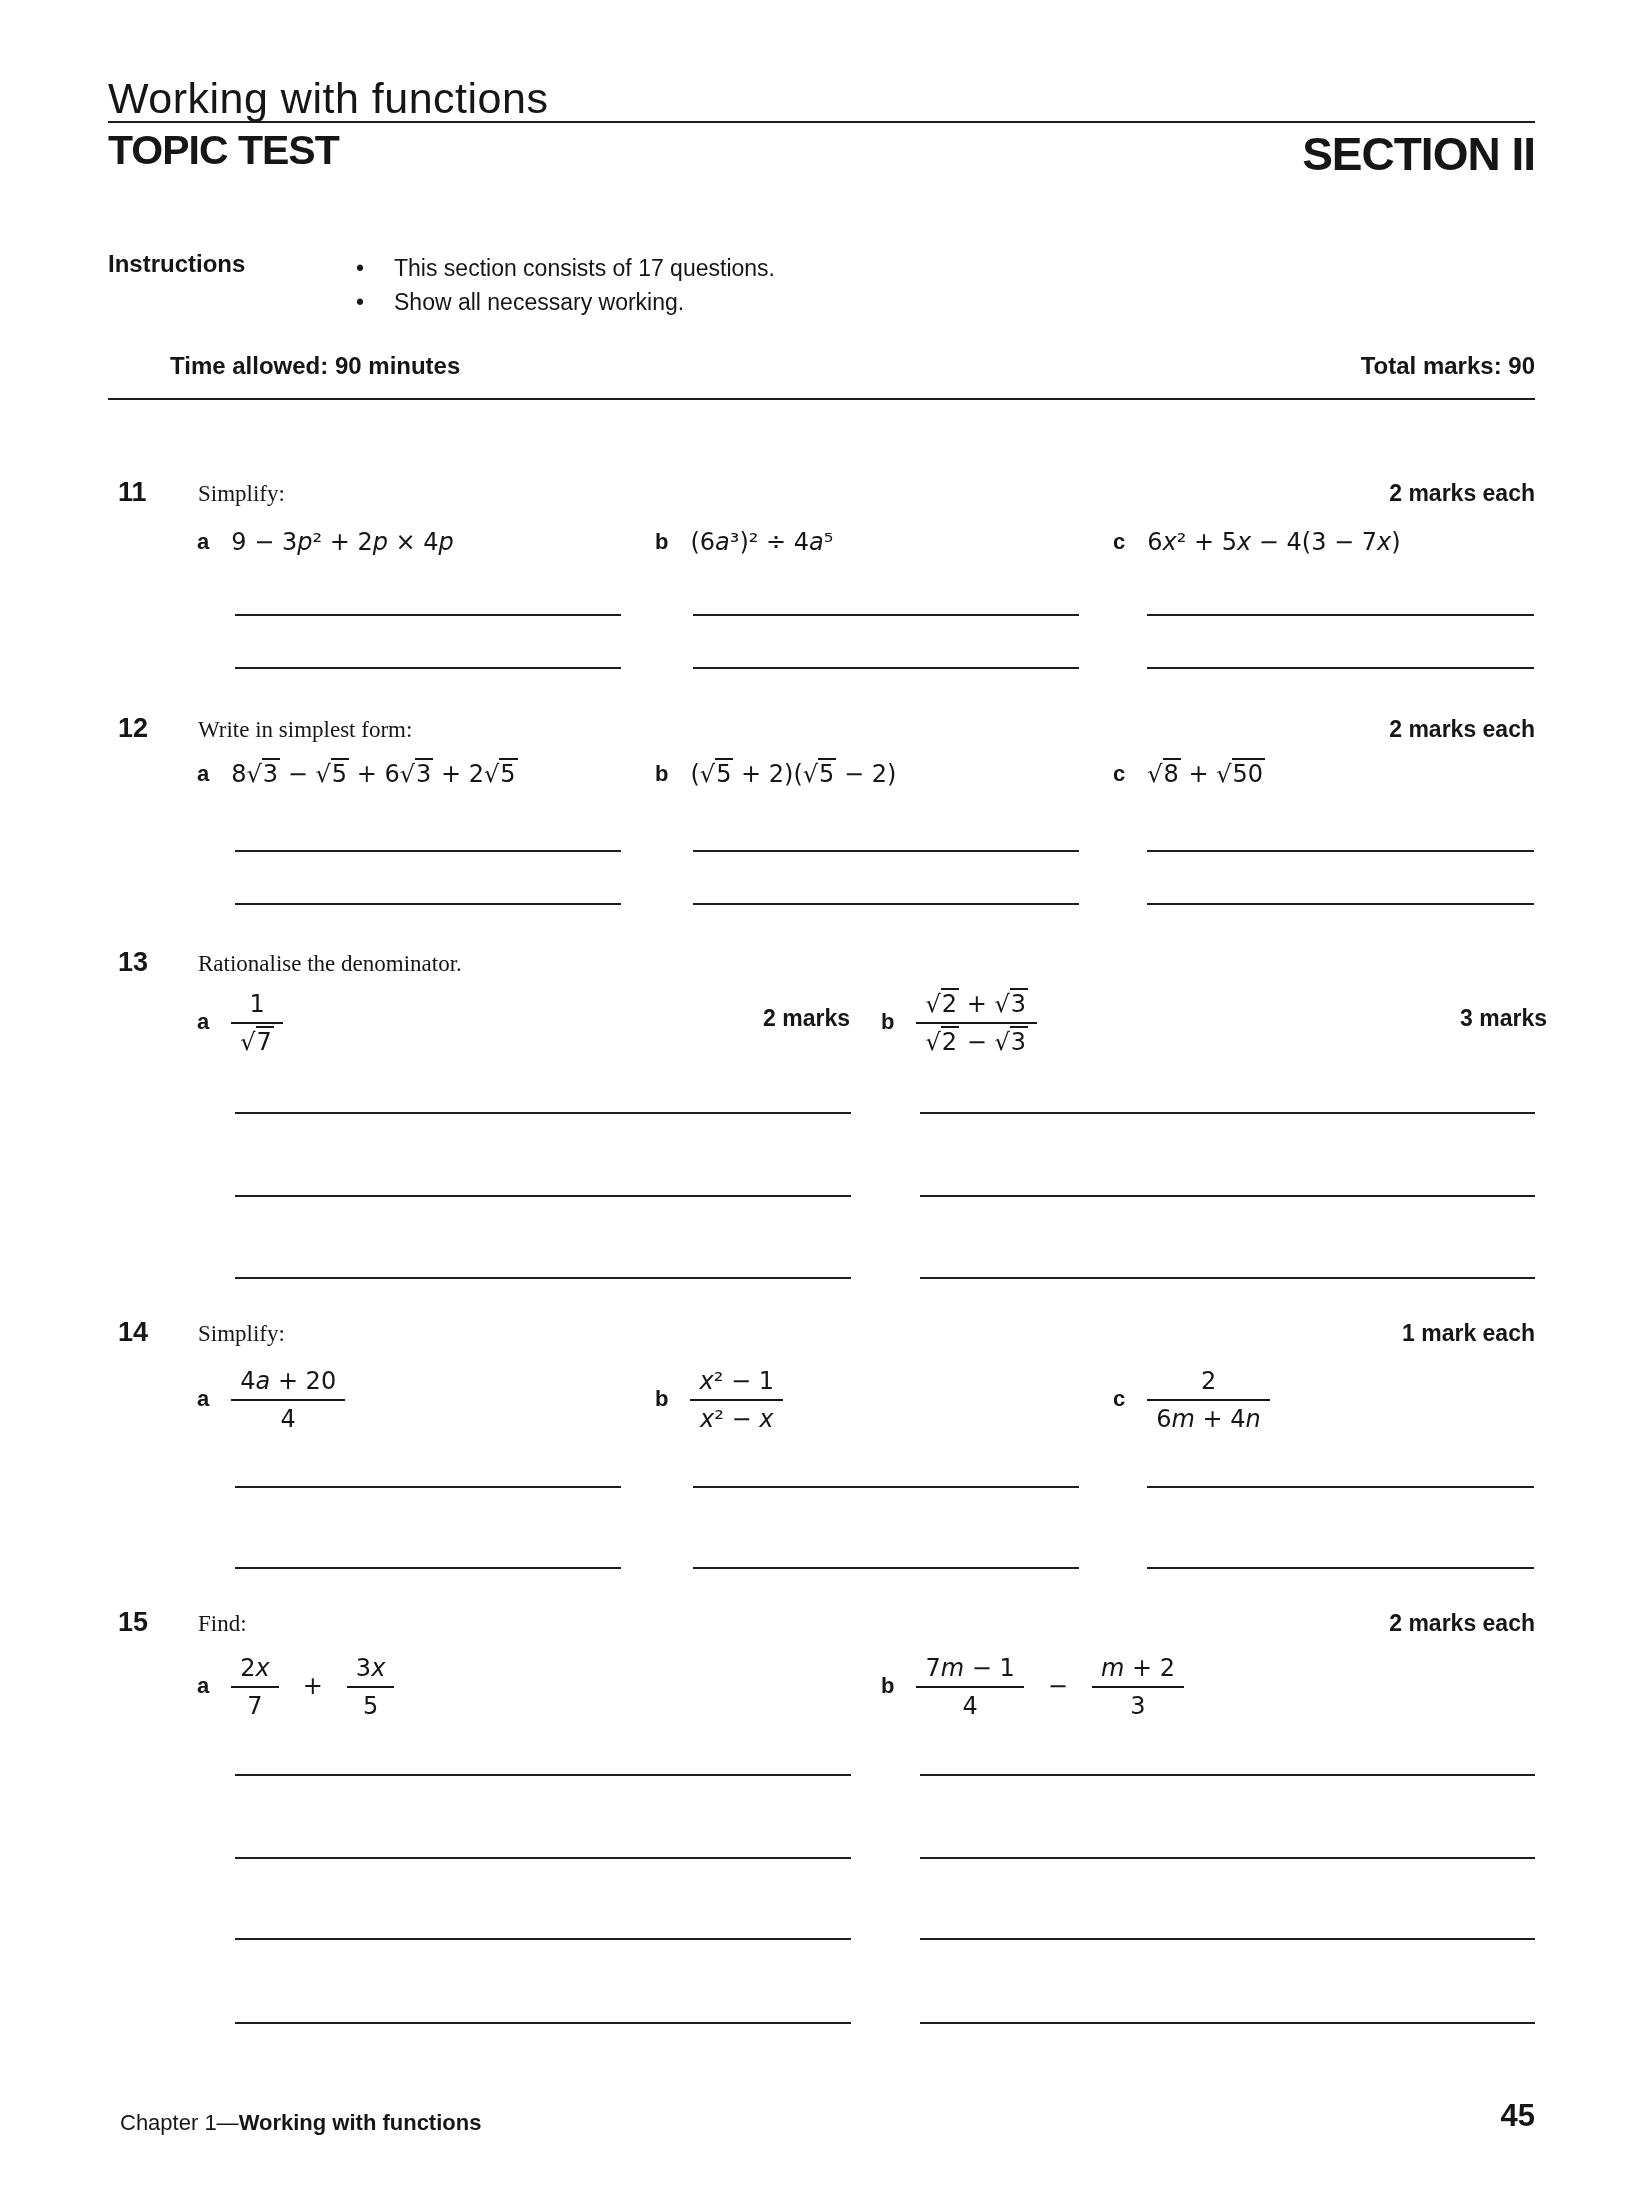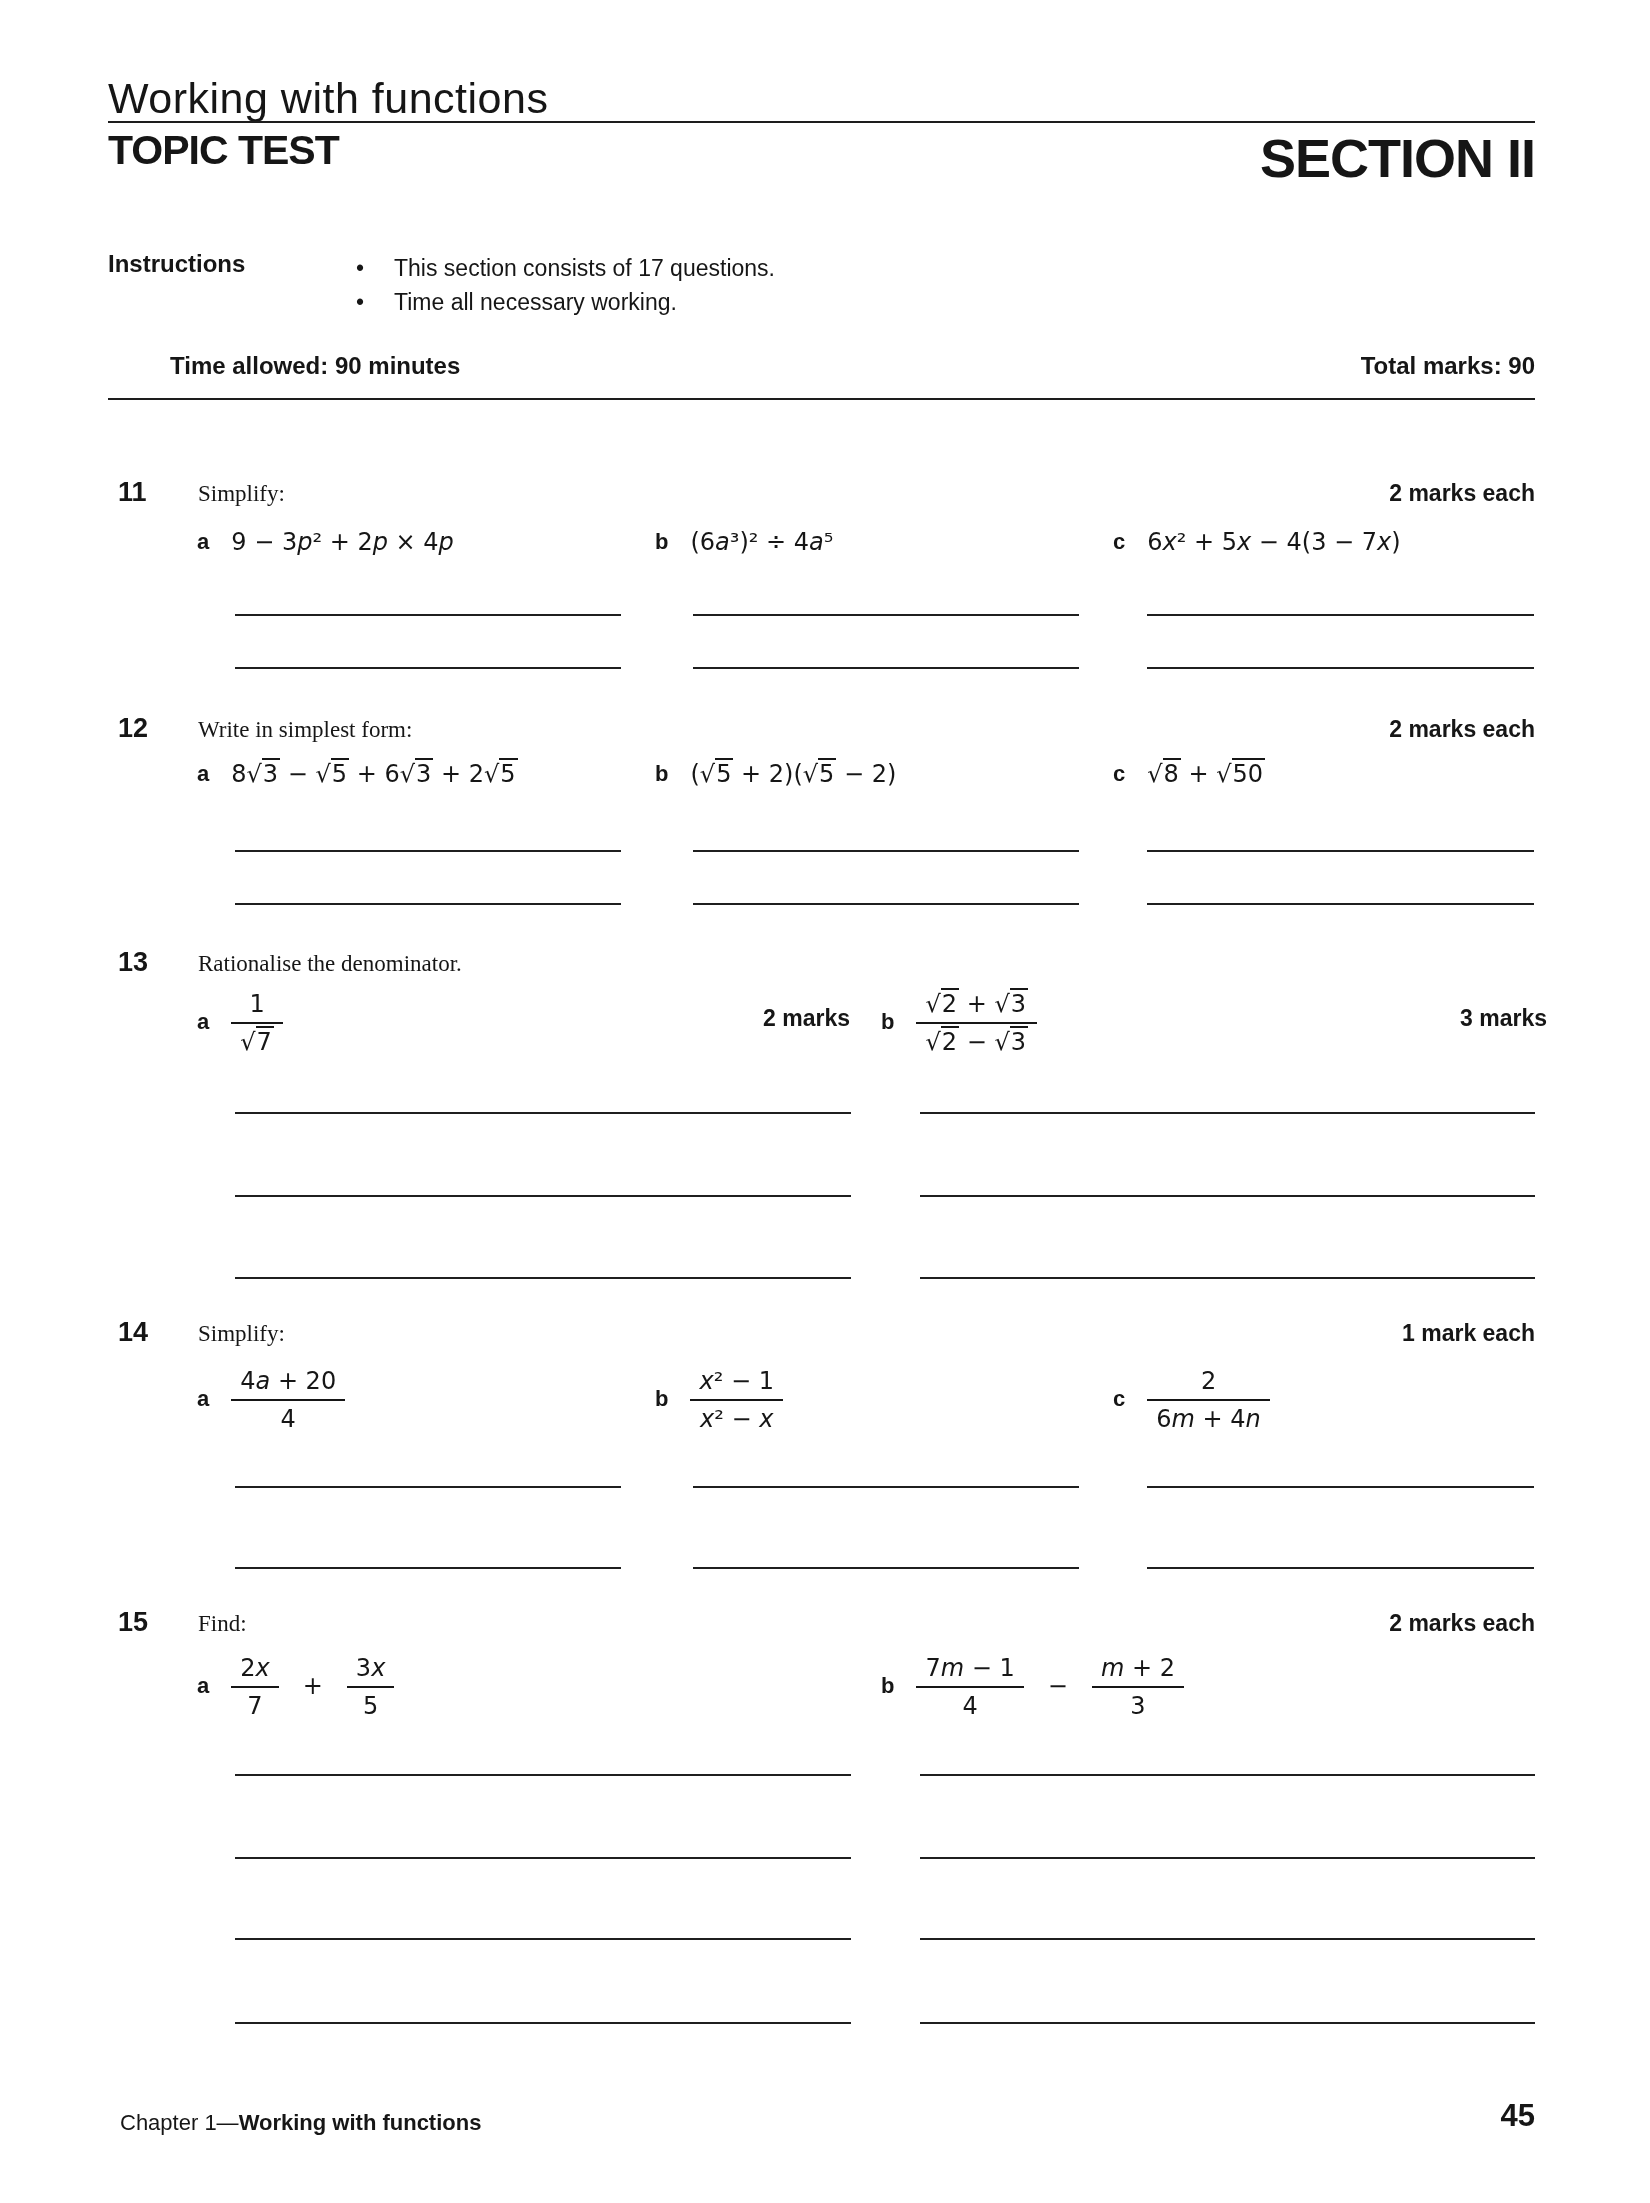--- a/index.html
+++ b/index.html
@@ -4,21 +4,21 @@
 <style>
   html,body{margin:0;padding:0;background:#ffffff;}
   .page{
     position:relative;width:1650px;height:2203px;background:#ffffff;
     color:#161616;font-family:"Liberation Sans",sans-serif;overflow:hidden;
   }
   .abs{position:absolute;}
   .rule{position:absolute;left:108px;width:1427px;height:2px;background:#1d1d1d;}
   .chapter-title{left:108px;top:74px;font-size:43px;font-weight:400;letter-spacing:0.5px;}
   .topic-test{left:108px;top:127px;font-size:41px;font-weight:700;letter-spacing:-1px;}
-  .section{right:115px;top:127px;font-size:54px;font-weight:700;letter-spacing:-1px;text-align:right;}
+  .section{right:115px;top:127px;font-size:46px;font-weight:700;letter-spacing:-1px;text-align:right;}
   .instr-label{left:108px;top:250px;font-size:24px;font-weight:700;}
   .instr-list{left:356px;top:251px;font-size:23px;}
   .bullet-item{display:flex;line-height:34px;}
   .bullet{width:38px;display:inline-block;}
   .bullet::before{content:"•";font-size:23px;}
   .time{left:170px;top:352px;font-size:24px;font-weight:700;}
   .total{right:115px;top:352px;font-size:24px;font-weight:700;text-align:left;}
   .qnum{left:118px;font-size:27px;font-weight:700;}
   .qprompt{left:198px;font-size:23px;font-family:Liberation Serif, serif;}
   .qmarks{right:115px;font-size:23px;font-weight:700;text-align:right;}
@@ -54,21 +54,21 @@
   <div class="abs section">SECTION II</div>
 
   <div class="abs instr-label">Instructions</div>
   <div class="abs instr-list">
     <div class="bullet-item">
       <span class="bullet"></span>
       <span>This section consists of 17 questions.</span>
     </div>
     <div class="bullet-item">
       <span class="bullet"></span>
-      <span>Time all necessary working.</span>
+      <span>Show all necessary working.</span>
     </div>
   </div>
 
   <div class="abs time">Time allowed: 90 minutes</div>
   <div class="abs total">Total marks: 90</div>
   <div class="rule" style="top:398px"></div>
 
   <div class="abs qnum" style="top:477px">11</div>
   <div class="abs qprompt" style="top:481px">Simplify:</div>
   <div class="abs qmarks" style="top:480px">2 marks each</div>

